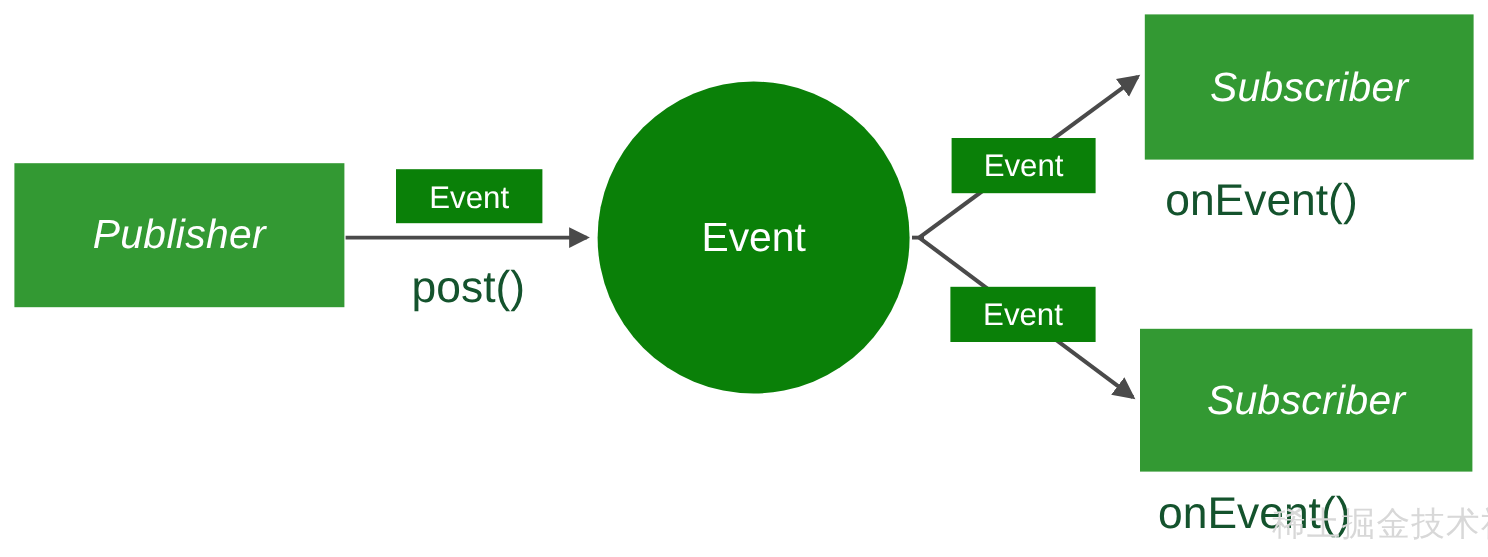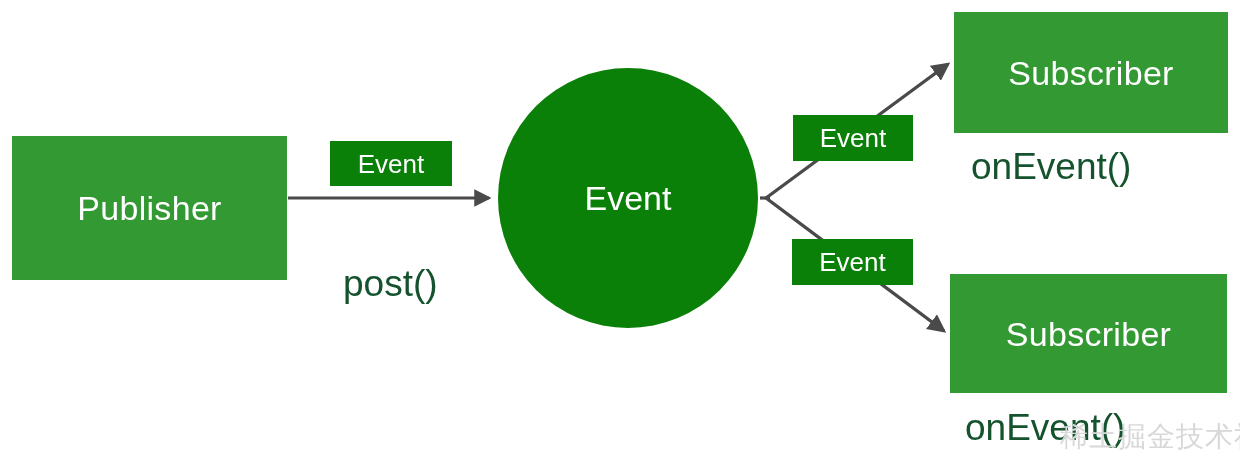--- a/index.html
+++ b/index.html
@@ -30,26 +30,27 @@
     position: absolute;
     display: flex;
     align-items: center;
     justify-content: center;
     background: #339933;
     color: #ffffff;
     font-size: 34px;
     font-weight: 400;
     letter-spacing: 0.3px;
     line-height: 1;
+    font-style: italic;
   }
   .node-box.publisher {
     left: 12px;
     top: 136px;
     width: 275px;
-    height: 144px;
+    height: 120px;
   }
   .node-box.subscriber-top {
     left: 954px;
     top: 12px;
     width: 274px;
     height: 121px;
   }
   .node-box.subscriber-bottom {
     left: 950px;
     top: 274px;
@@ -108,21 +109,20 @@
   .plain-label {
     position: absolute;
     color: #14532d;
     font-size: 37px;
     line-height: 1;
     white-space: nowrap;
   }
   .plain-label.post-label {
     left: 343px;
     top: 221px;
-    margin-top: 44px;
   }
   .plain-label.onevent-top {
     left: 971px;
     top: 148px;
   }
   .plain-label.onevent-bottom {
     left: 965px;
     top: 409px;
   }
 

